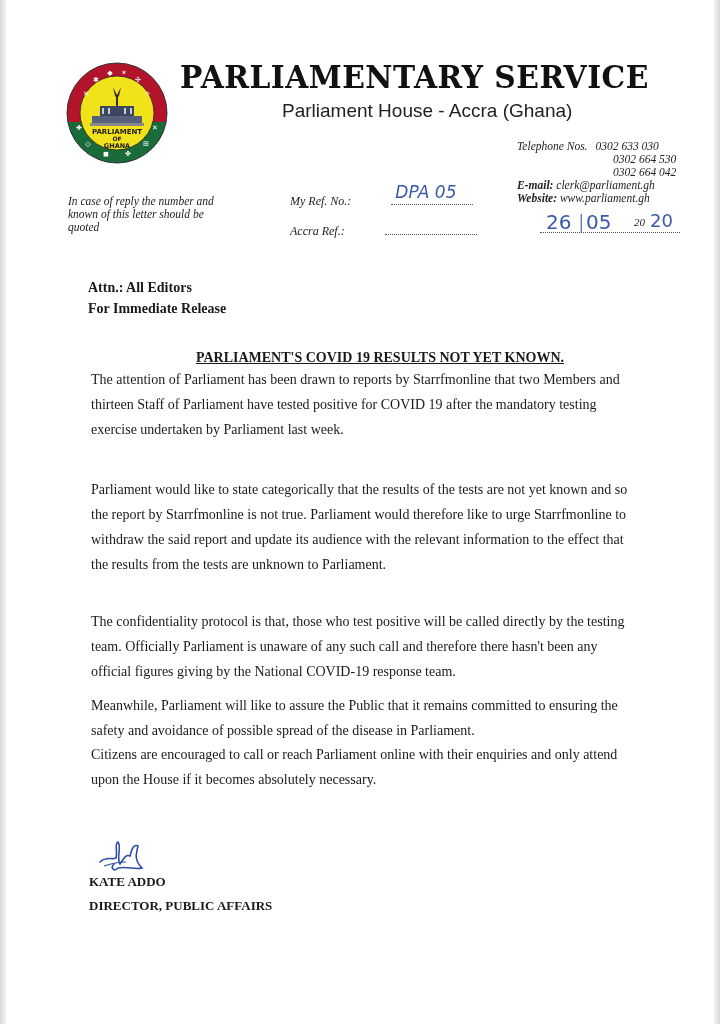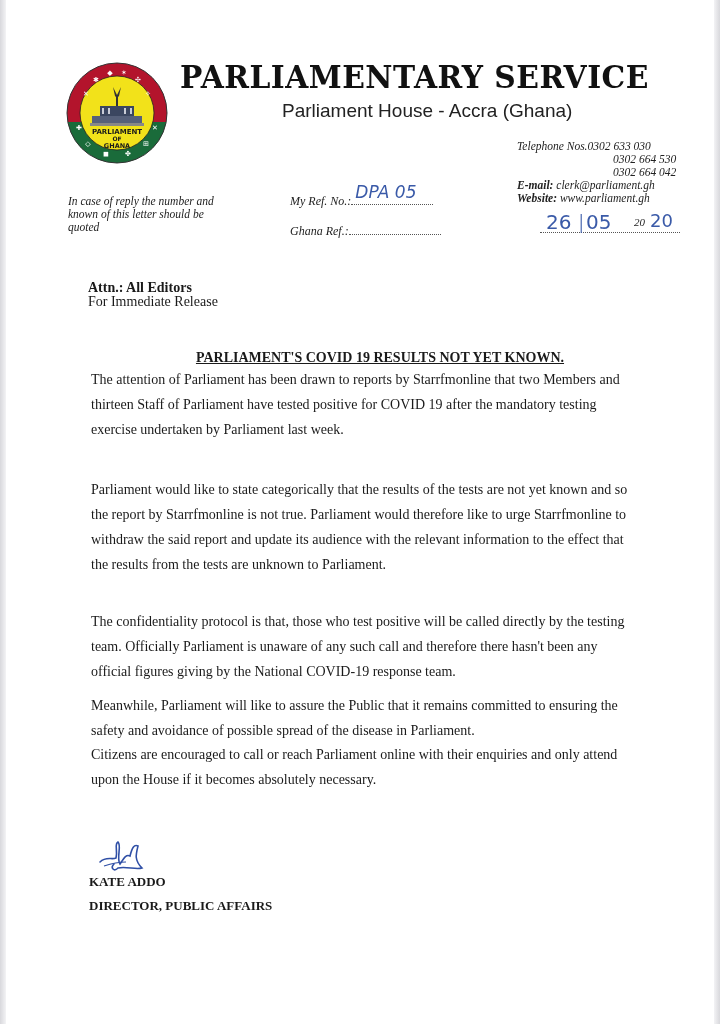--- a/index.html
+++ b/index.html
@@ -17,44 +17,44 @@
     font-family: "DejaVu Serif", serif; font-weight: bold; font-size: 32px; letter-spacing: 0.5px;
     color: #111; white-space: nowrap; transform: scaleX(0.93); transform-origin: left;
   }
   .org-sub {
     position: absolute; left: 282px; top: 100px; font-family: "Liberation Sans", sans-serif;
     font-size: 19px; color: #222;
   }
 
   .contact { position: absolute; left: 517px; top: 140px; font-style: italic; font-size: 11.5px; line-height: 13px; color: #222; }
   .contact .row { white-space: nowrap; }
-  .contact .num { display: inline-block; margin-left: 0; }
+  .contact .num { display: inline-block; margin-left: 8px; }
   .contact .indent { padding-left: 96px; }
   .contact b { font-weight: bold; }
 
   .date-line { position: absolute; left: 520px; top: 210px; width: 140px; height: 22px; border-bottom: 1px dotted #555; margin-left: 20px; }
   .hand { font-family: "DejaVu Sans", sans-serif; color: #3a5aa8; font-size: 20px; }
   .date-d { position: absolute; left: 6px; top: 0px; }
   .date-m { position: absolute; left: 46px; top: 0px; }
   .date-sep { position: absolute; left: 39px; top: -2px; color: #3a5aa8; font-size: 22px; }
   .date-y { position: absolute; left: 94px; top: 6px; font-size: 11px; font-style: italic; color: #222; font-family: "Liberation Serif", serif; }
   .date-y2 { position: absolute; left: 110px; top: 0px; font-size: 18px; }
 
   .reply-note { position: absolute; left: 68px; top: 195px; font-style: italic; font-size: 11.5px; line-height: 13px; color: #222; width: 150px; }
 
   .ref { position: absolute; left: 290px; font-style: italic; font-size: 12px; color: #222; white-space: nowrap; }
-  .ref .dots { display: inline-block; border-bottom: 1px dotted #555; vertical-align: baseline; height: 12px; }
+  .ref .dots { display: inline-block; border-bottom: 1px dotted #555; vertical-align: baseline; height: 12px; margin-left: 40px; }
   .ref-my { top: 192px; }
   .ref-my .dots { width: 82px; position: relative; }
   .ref-my .hand { position: absolute; left: 4px; top: -10px; font-size: 17px; }
   .ref-your { top: 222px; }
   .ref-your .dots { width: 92px; }
 
   .attn { position: absolute; left: 88px; top: 280px; font-weight: bold; font-size: 14px; }
-  .release { position: absolute; left: 88px; top: 294px; font-weight: normal; font-size: 14px; }
+  .release { position: absolute; left: 88px; top: 301px; font-weight: bold; font-size: 14px; }
 
   .headline {
     position: absolute; left: 0; right: 0; top: 350px; text-align: center; font-weight: bold; font-size: 14px;
     text-decoration: underline; padding-left: 40px;
   }
 
   .para { position: absolute; left: 91px; width: 540px; font-size: 14px; line-height: 25px; }
   .p1 { top: 367px; }
   .p2 { top: 477px; }
   .p3 { top: 609px; }
@@ -139,21 +139,21 @@
   <span class="date-y">20</span>
   <span class="hand date-y2">20</span>
 </div>
 
 <div class="reply-note">In case of reply the number and known of this letter should be quoted</div>
 
 <div class="ref ref-my">
   <span>My Ref. No.:</span><span class="dots"><span class="hand">DPA 05</span></span>
 </div>
 <div class="ref ref-your">
-  <span>Ghana Ref.:</span><span class="dots"></span>
+  <span>Accra Ref.:</span><span class="dots"></span>
 </div>
 
 <div class="attn">Attn.: All Editors</div>
 <div class="release">For Immediate Release</div>
 
 <div class="headline">PARLIAMENT'S COVID 19 RESULTS NOT YET KNOWN.</div>
 
 <div class="para p1">The attention of Parliament has been drawn to reports by Starrfmonline that two Members and thirteen Staff of Parliament have tested positive for COVID 19 after the mandatory testing exercise undertaken by Parliament last week.</div>
 <div class="para p2">Parliament would like to state categorically that the results of the tests are not yet known and so the report by Starrfmonline is not true. Parliament would therefore like to urge Starrfmonline to withdraw the said report and update its audience with the relevant information to the effect that the results from the tests are unknown to Parliament.</div>
 <div class="para p3">The confidentiality protocol is that, those who test positive will be called directly by the testing team. Officially Parliament is unaware of any such call and therefore there hasn't been any official figures giving by the National COVID-19 response team.</div>

